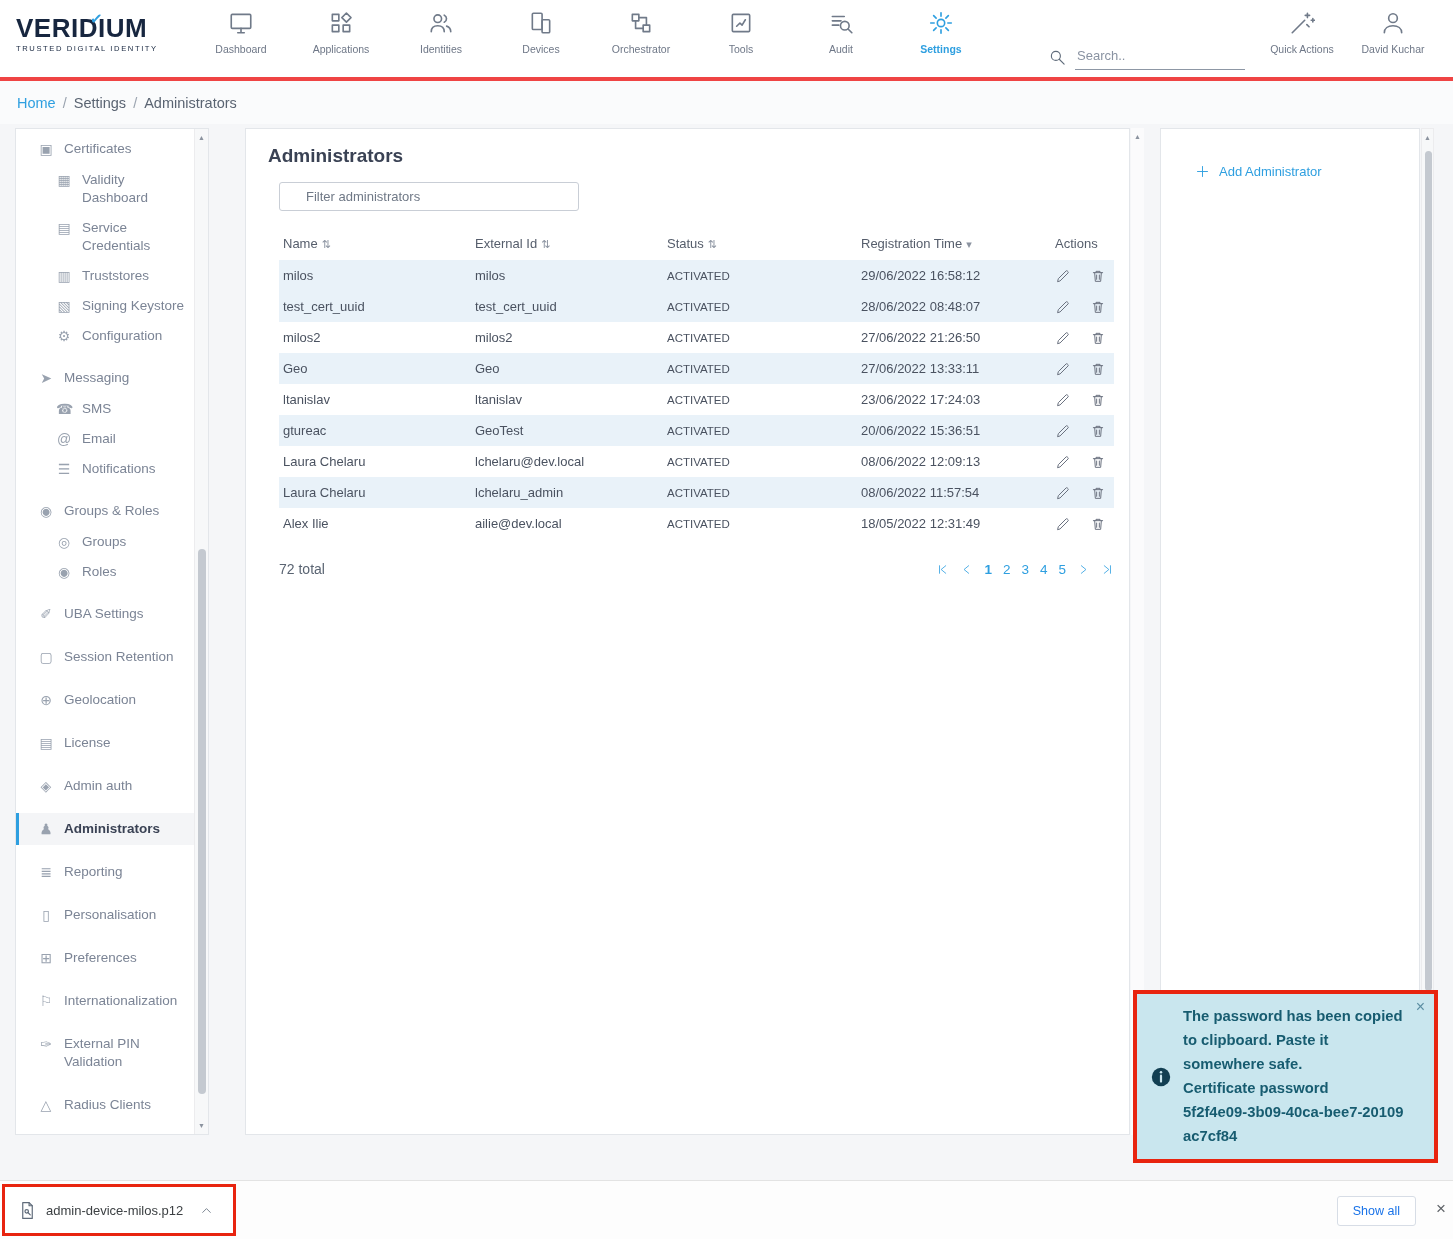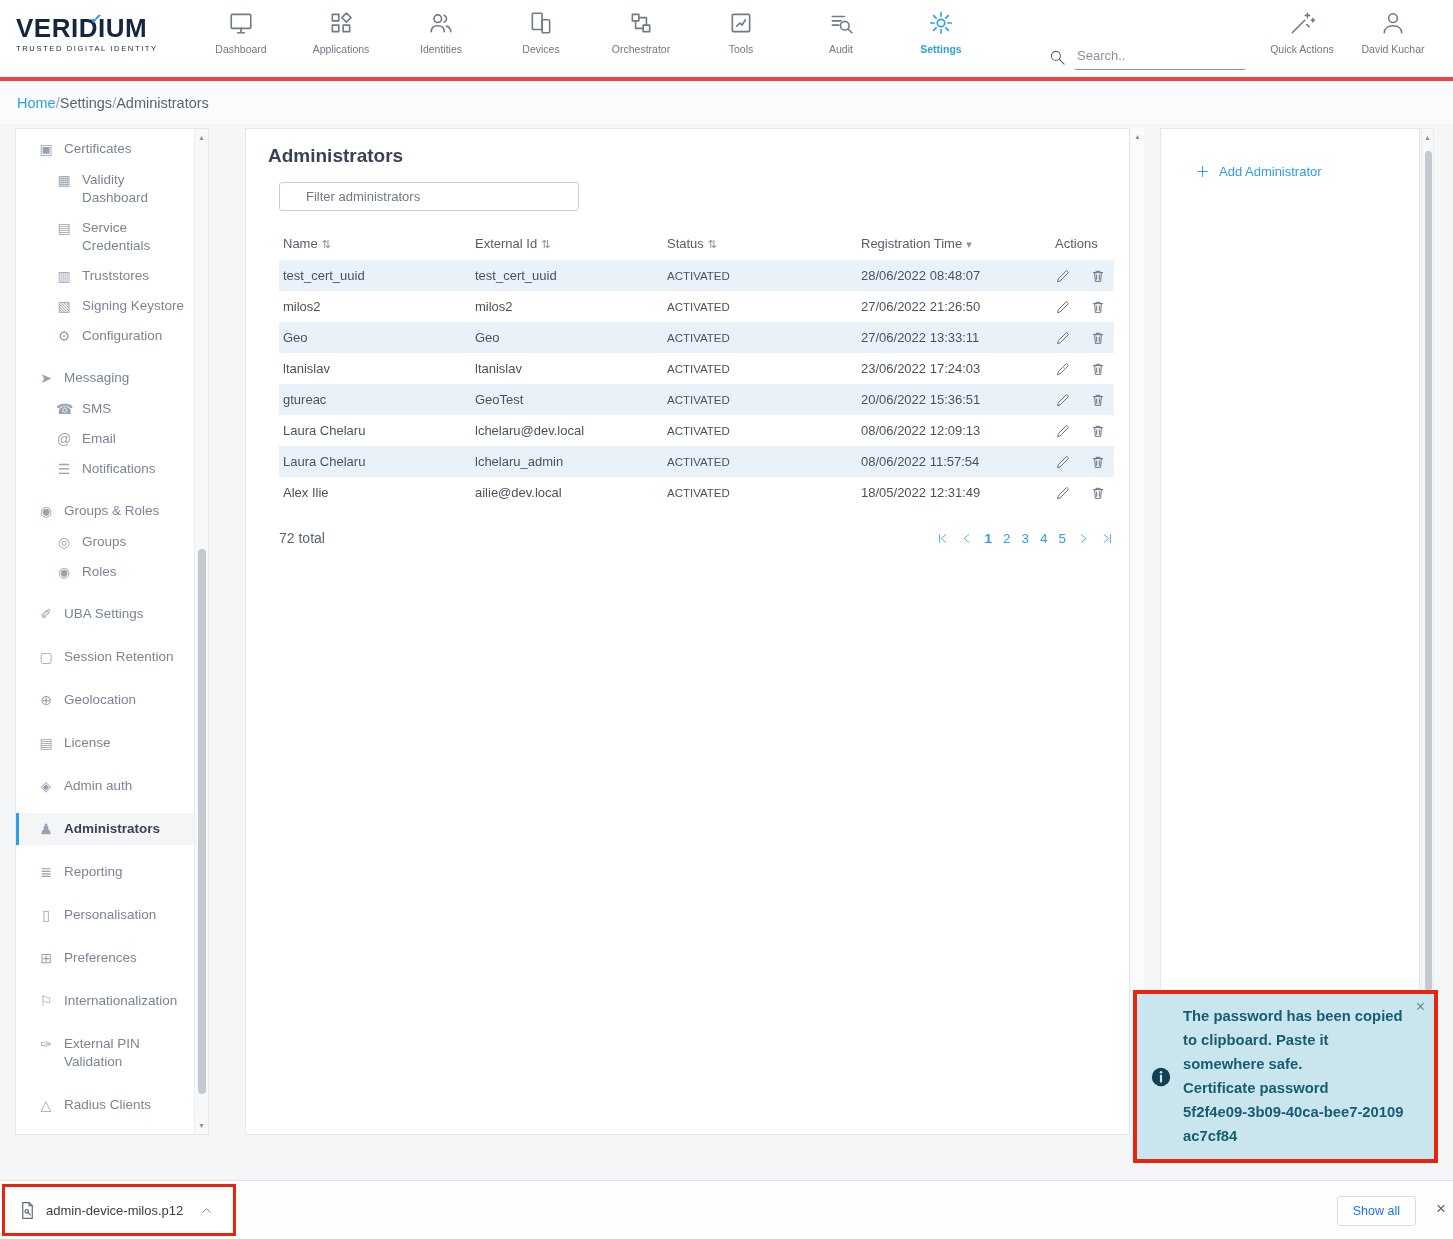--- a/index.html
+++ b/index.html
@@ -18,21 +18,21 @@
   .nav-item.active, .nav-item.active .nav-icon { color:#2e9fe0; }
   .nav-item.active .nav-label { font-weight:bold; }
   .qa { position:absolute; left:1252px; top:10px; }
   .user { position:absolute; left:1343px; top:10px; }
   .search { position:absolute; left:1048px; top:30px; display:flex; align-items:flex-end; gap:9px; }
   .search-icon { width:18px; height:18px; color:#5f6b7a; margin-bottom:4px; }
   .search-input { width:170px; border:none; border-bottom:1px solid #8d97a5; outline:none; font-size:13px; padding:2px 2px 6px 2px; color:#333; font-family:"Liberation Sans",sans-serif; background:transparent;margin-top:16px; }
   .search-input::placeholder { color:#8a93a2; }
 
   
-  .breadcrumb { position:absolute; top:81px; left:0; width:1453px; height:43px; background:#fafbfc; display:flex; align-items:center; padding-left:17px; font-size:14.5px; z-index:2; }
+  .breadcrumb { position:absolute; top:81px; left:0; width:1453px; height:43px; background:#fafbfc; display:flex; align-items:center; padding-left:17px; gap:7px; font-size:14.5px; z-index:2; }
   .crumb-home { color:#2e9fe0; cursor:pointer; }
   .crumb-sep { color:#9aa3af; }
   .crumb { color:#5a6472; }
   .content-bg { position:absolute; top:124px; left:0; width:1453px; height:1056px; background:#f5f6f8; }
 
   
   .sidebar { position:absolute; left:15px; top:128px; width:194px; height:1007px; background:#fff; border:1px solid #e3e6ea; z-index:3; overflow:hidden; }
   .side-list { padding:2px 14px 4px 0; }
   .side-item { display:flex; align-items:flex-start; gap:10px; padding:7px 6px 7px 22px; color:#7b8495; font-size:13.5px; cursor:pointer; line-height:18px; }
   .side-item.section, .side-item.top { margin-top:11px; }
@@ -353,20 +353,31 @@
           <tr>
             <th><span>Name</span><span class="sort">⇅</span></th>
             <th><span>External Id</span><span class="sort">⇅</span></th>
             <th><span>Status</span><span class="sort">⇅</span></th>
             <th><span>Registration Time</span><span class="sort">▾</span></th>
             <th><span>Actions</span></th>
           </tr>
         </thead>
       <tbody>
           <tr class="shaded">
+            <td>milos</td>
+            <td>milos</td>
+            <td class="status">ACTIVATED</td>
+            <td>29/06/2022 16:58:12</td>
+            <td class="actions"><span class="ic act"><svg viewBox="0 0 24 24">
+                  <path d="M4 20l1-4L16.5 4.5a1.4 1.4 0 0 1 2 0l1 1a1.4 1.4 0 0 1 0 2L8 19z"></path>
+                </svg></span><span class="ic act"><svg viewBox="0 0 24 24">
+                  <path d="M5 7h14M9 7V5h6v2M7 7l1 13h8l1-13M10 10.5v6.5M14 10.5v6.5"></path>
+                </svg></span></td>
+          </tr>
+          <tr class="shaded">
             <td>test_cert_uuid</td>
             <td>test_cert_uuid</td>
             <td class="status">ACTIVATED</td>
             <td>28/06/2022 08:48:07</td>
             <td class="actions"><span class="ic act"><svg viewBox="0 0 24 24">
                   <path d="M4 20l1-4L16.5 4.5a1.4 1.4 0 0 1 2 0l1 1a1.4 1.4 0 0 1 0 2L8 19z"></path>
                 </svg></span><span class="ic act"><svg viewBox="0 0 24 24">
                   <path d="M5 7h14M9 7V5h6v2M7 7l1 13h8l1-13M10 10.5v6.5M14 10.5v6.5"></path>
                 </svg></span></td>
           </tr>

